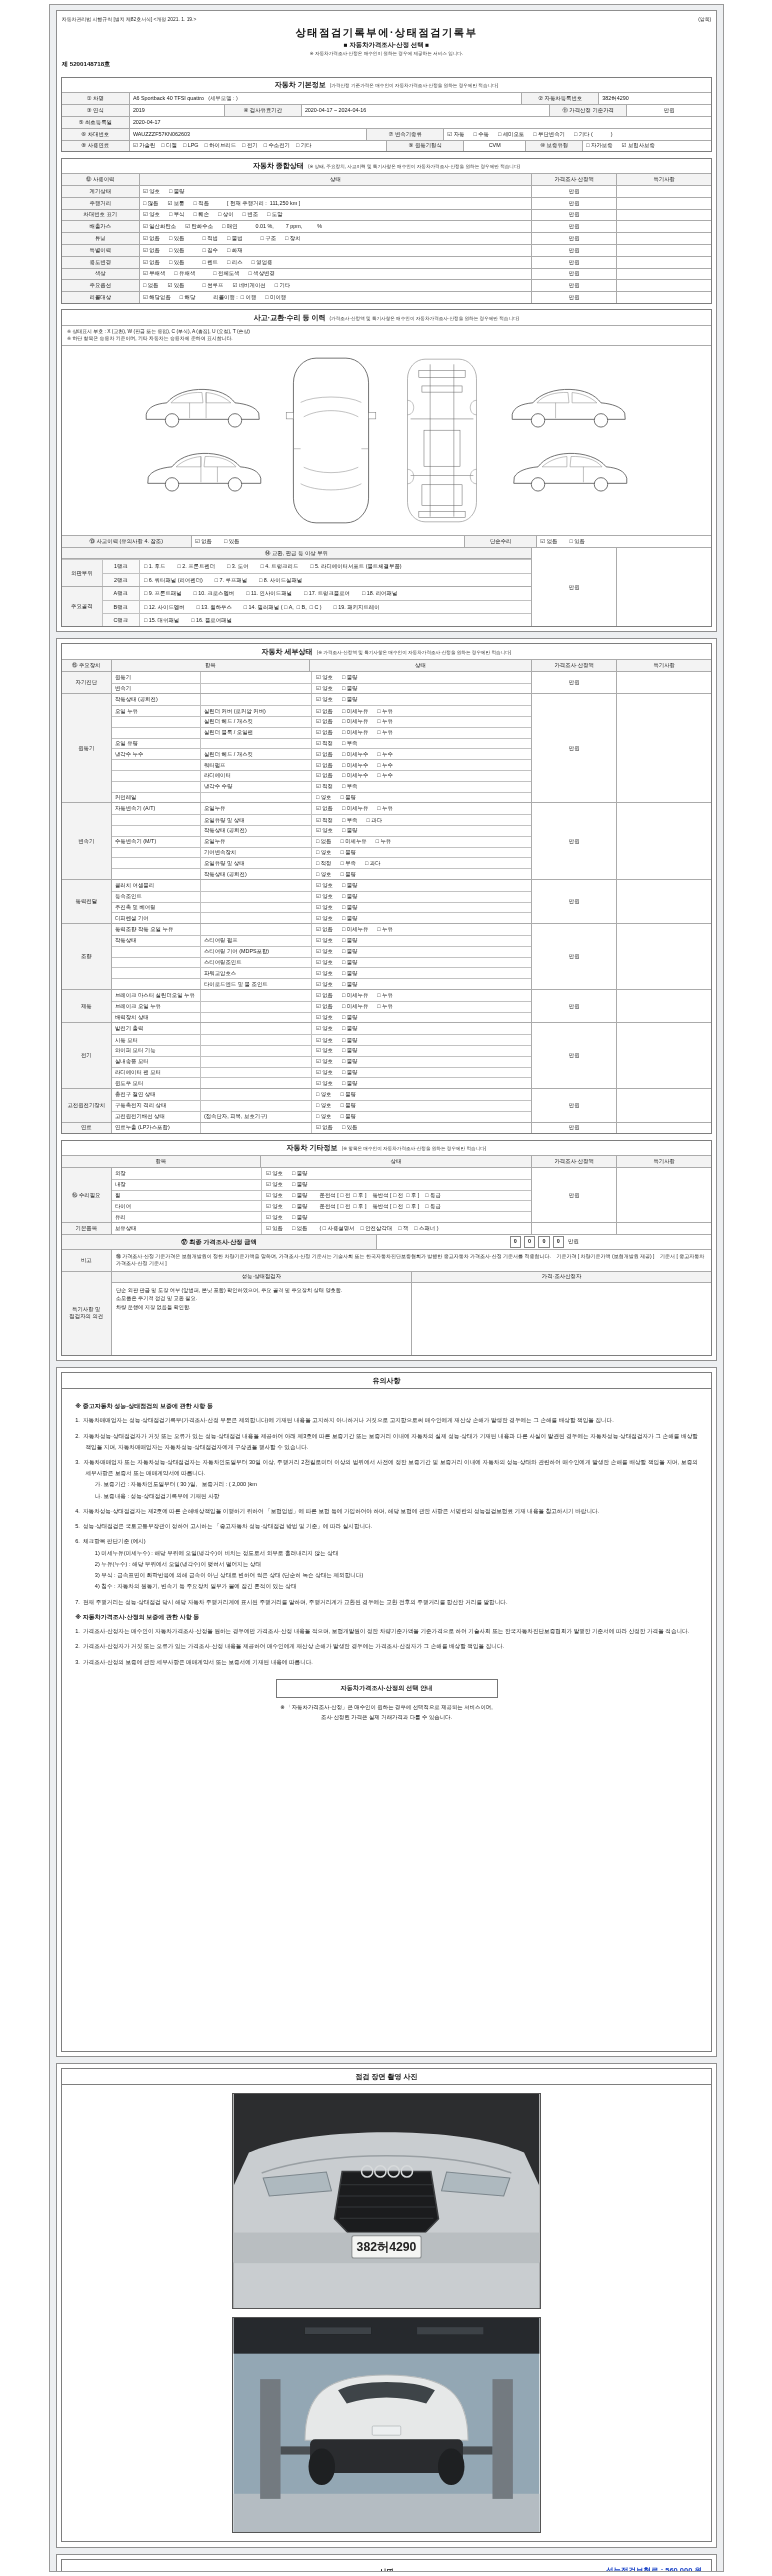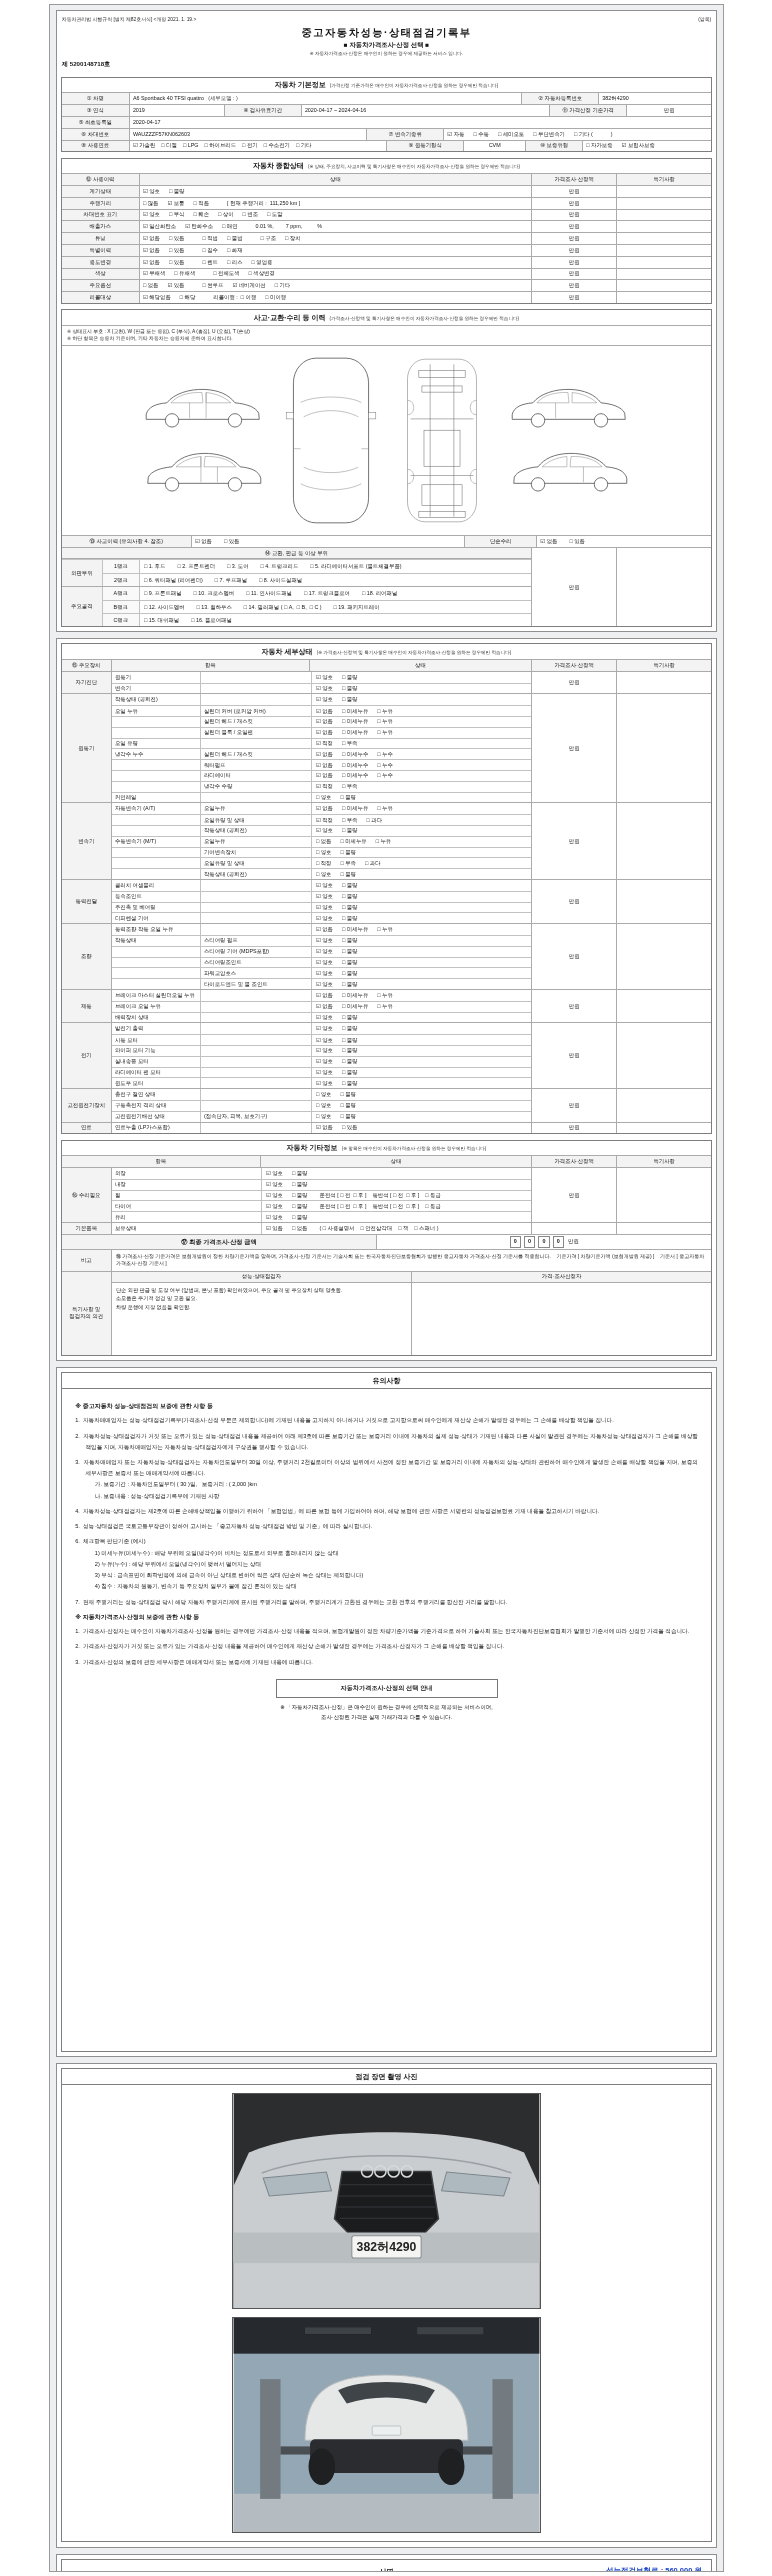--- a/index.html
+++ b/index.html
@@ -87,21 +87,21 @@
 </head>
 <body>
 
 <div class="page">
 
   <div class="block">
     <div class="topnote">
       <span>자동차관리법 시행규칙 [별지 제82호서식] &lt;개정 2021. 1. 19.&gt;</span>
       <span>(앞쪽)</span>
     </div>
-    <div class="doc-title">중고자동차성능·상태점검기록부</div>
+    <div class="doc-title">상태점검기록부에·상태점검기록부</div>
     <div class="doc-subtitle">■ 자동차가격조사·산정 선택 ■</div>
     <div class="doc-subnote">※ 자동차가격조사·산정은 매수인이 원하는 경우에 제공하는 서비스 입니다.</div>
     <div class="doc-no">제 5200148718호</div>
 
     <div class="sec">
       <div class="band">
         <span>자동차 기본정보</span><span class="bn">(가격산정 기준가격은 매수인이 자동차가격조사·산정을 원하는 경우에만 적습니다)</span>
       </div>
       <div class="fr">
         <div class="c lb w130">① 차명</div>

